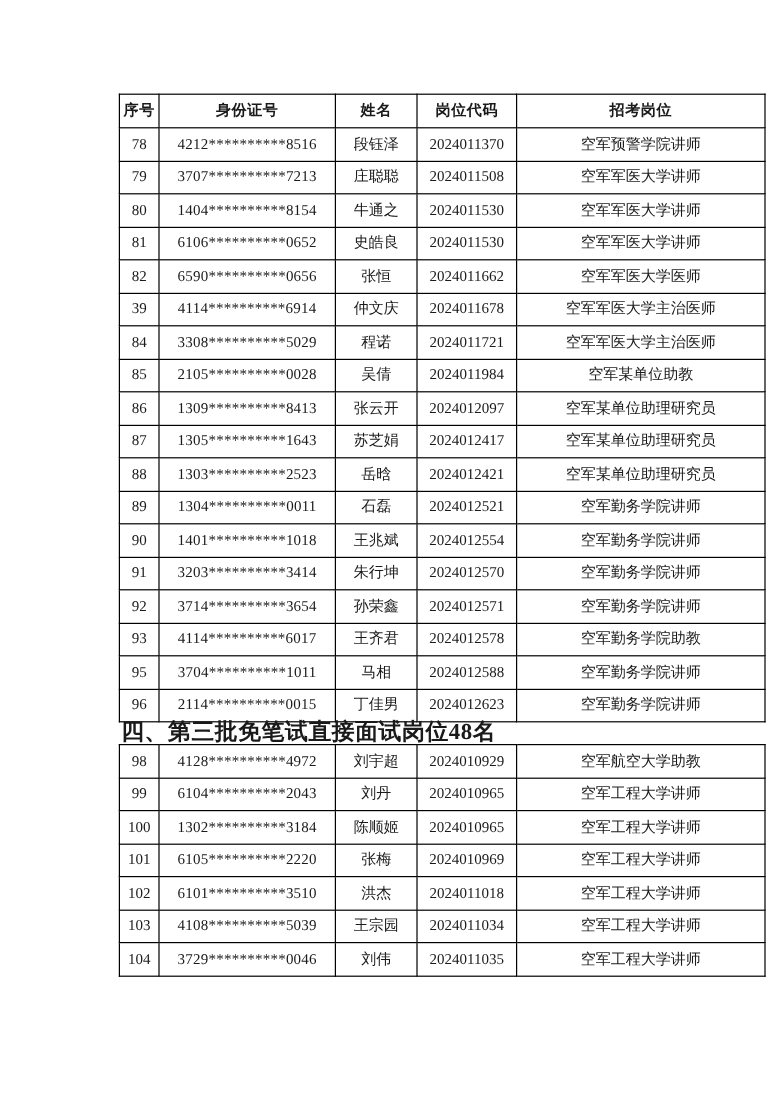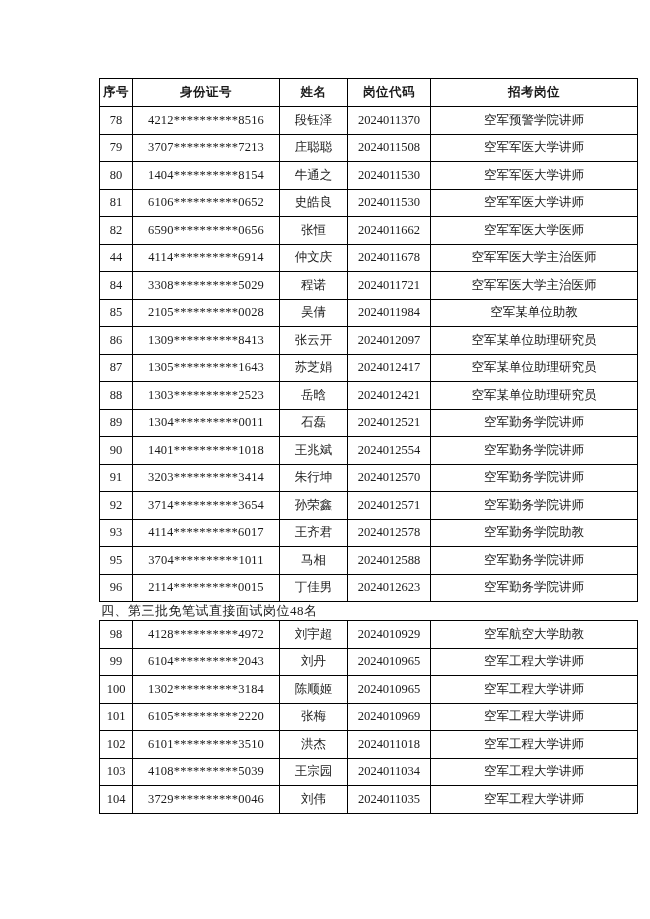--- a/index.html
+++ b/index.html
@@ -56,22 +56,22 @@
     text-align: left;
     padding-left: 4px;
     font-family: Liberation Mono, monospace;
   }
   td.col-id {
     letter-spacing: 0.2px;
   }
   .section-title {
     height: 18px;
     line-height: 18px;
-    font-weight: normal;
-    font-size: 13px;
+    font-weight: bold;
+    font-size: 19px;
     padding-left: 2px;
     letter-spacing: 0.5px;
   }
 </style>
 </head>
 <body>
 
 <div class="page">
   <div class="content">
 
@@ -122,21 +122,21 @@
             <td class="col-position">空军军医大学讲师</td>
           </tr>
           <tr>
             <td class="col-no">82</td>
             <td class="col-id">6590**********0656</td>
             <td class="col-name">张恒</td>
             <td class="col-code">2024011662</td>
             <td class="col-position">空军军医大学医师</td>
           </tr>
           <tr>
-            <td class="col-no">44</td>
+            <td class="col-no">39</td>
             <td class="col-id">4114**********6914</td>
             <td class="col-name">仲文庆</td>
             <td class="col-code">2024011678</td>
             <td class="col-position">空军军医大学主治医师</td>
           </tr>
           <tr>
             <td class="col-no">84</td>
             <td class="col-id">3308**********5029</td>
             <td class="col-name">程诺</td>
             <td class="col-code">2024011721</td>

